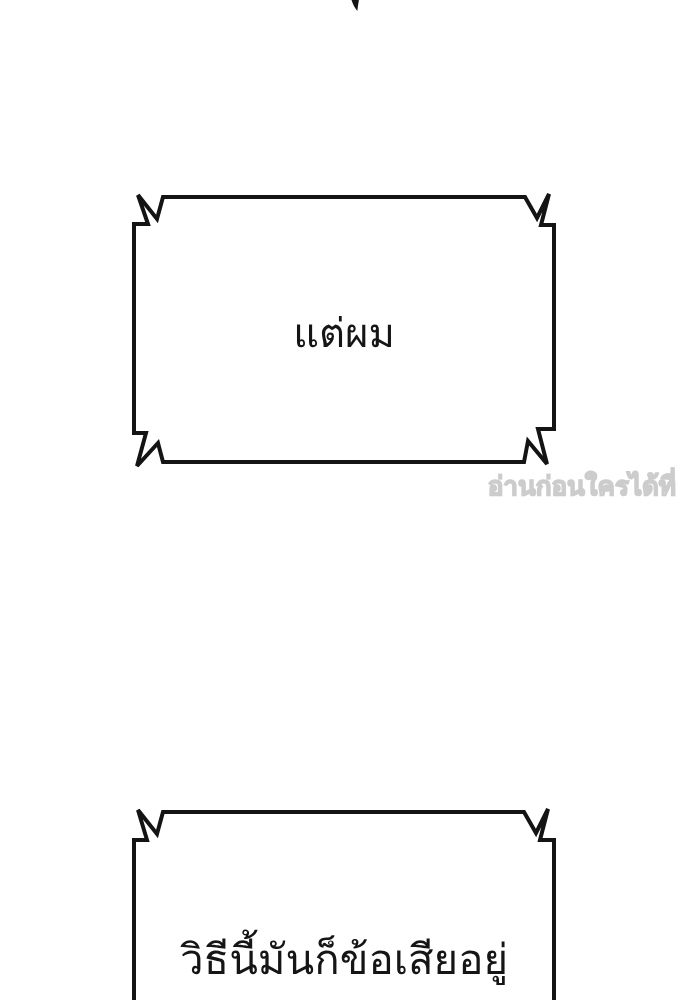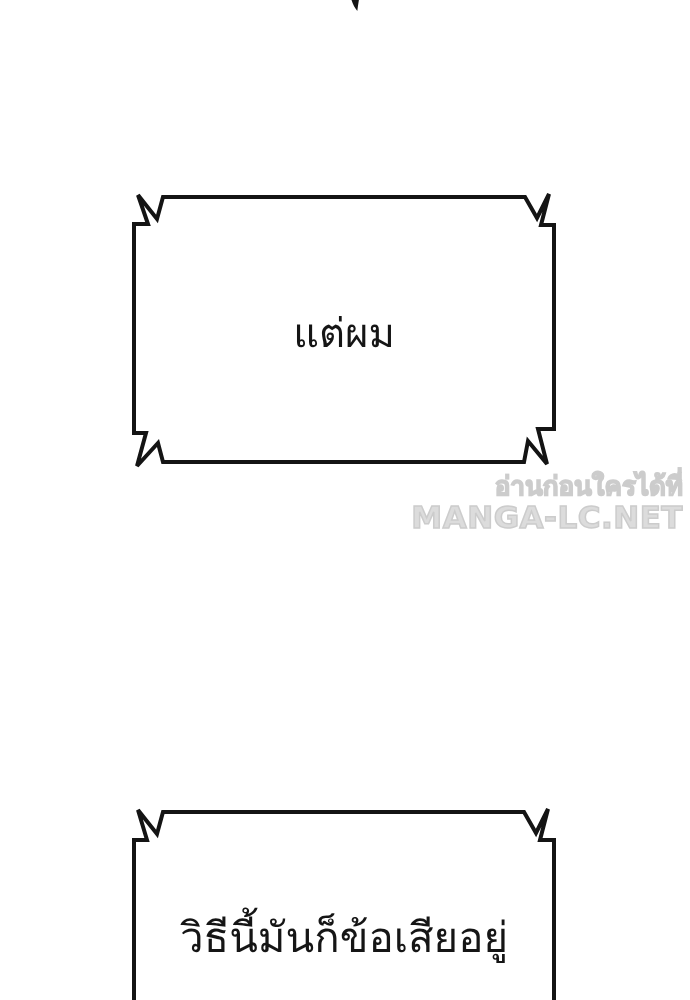--- a/index.html
+++ b/index.html
@@ -37,33 +37,33 @@
     flex-direction: column;
     align-items: center;
     justify-content: center;
     padding-top: 6px;
     box-sizing: border-box;
     font-size: 40px;
     line-height: 52px;
   }
   .box2-text {
     left: 134px;
-    top: 898px;
+    top: 920px;
     width: 420px;
     height: 80px;
     display: flex;
     align-items: center;
     justify-content: center;
     font-size: 42px;
     line-height: 76px;
   }
   .watermark {
     position: absolute;
     top: 471px;
-    right: 7px;
+    right: 14px;
     text-align: right;
     font-family: "DejaVu Sans", "Liberation Sans", sans-serif;
     font-weight: bold;
     color: #dcdcdc;
     -webkit-text-stroke: 1.5px #cccccc;
     user-select: none;
   }
   .watermark-th {
     font-size: 26px;
     line-height: 31px;
@@ -98,20 +98,19 @@
              L536,833 L548,809 L540,840 L554,840
              L554,1003" fill="none" stroke="#141414" stroke-width="4" stroke-linejoin="miter"></path>
   </svg>
 
   <div class="dialogue box1-text">
     <div>แต่ผม</div>
   </div>
 
   <div class="watermark">
     <div class="watermark-th">อ่านก่อนใครได้ที่</div>
-    <div class="watermark-en">MANGA-LC.NET</div>
   </div>
 
   <div class="dialogue box2-text">
     <div>วิธีนี้มันก็ข้อเสียอยู่</div>
   </div>
 
 </div>
 
 </body></html>

